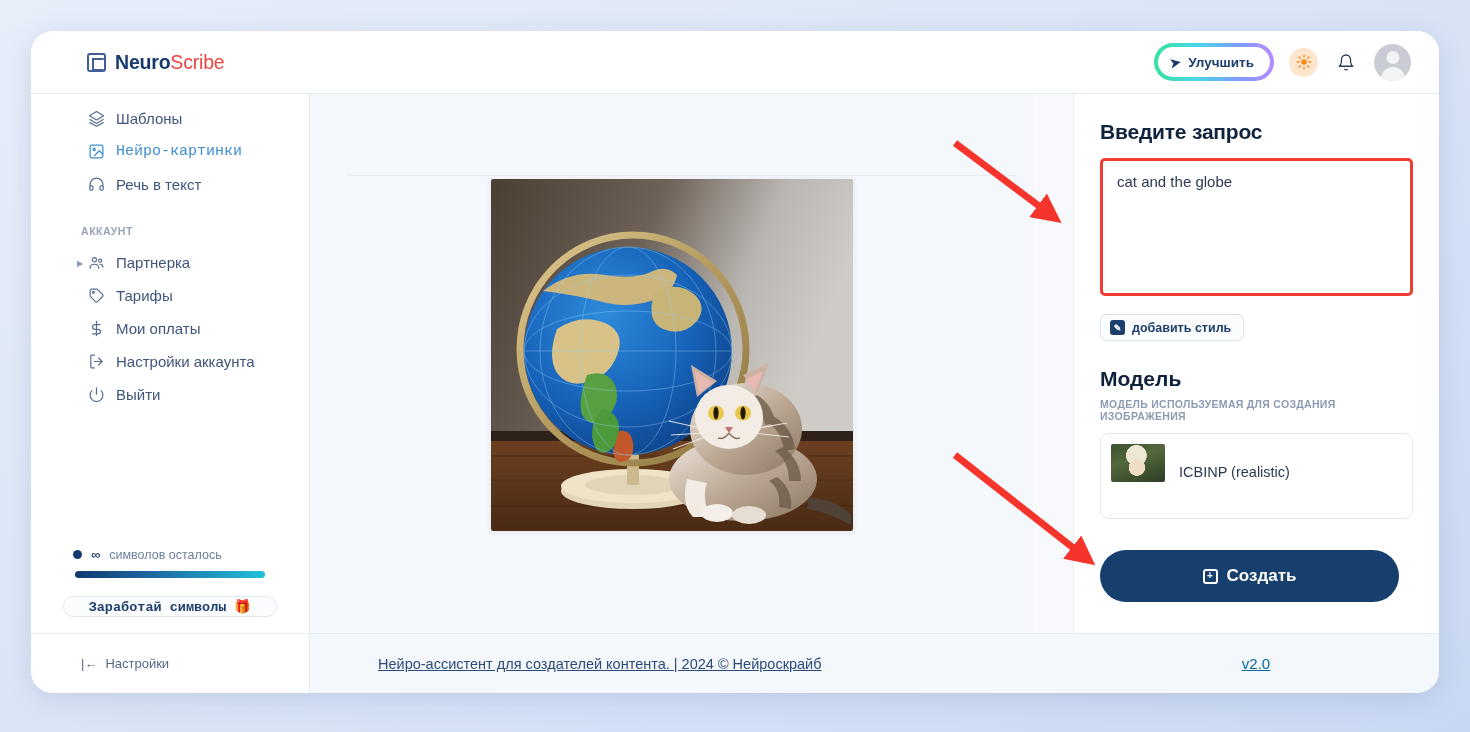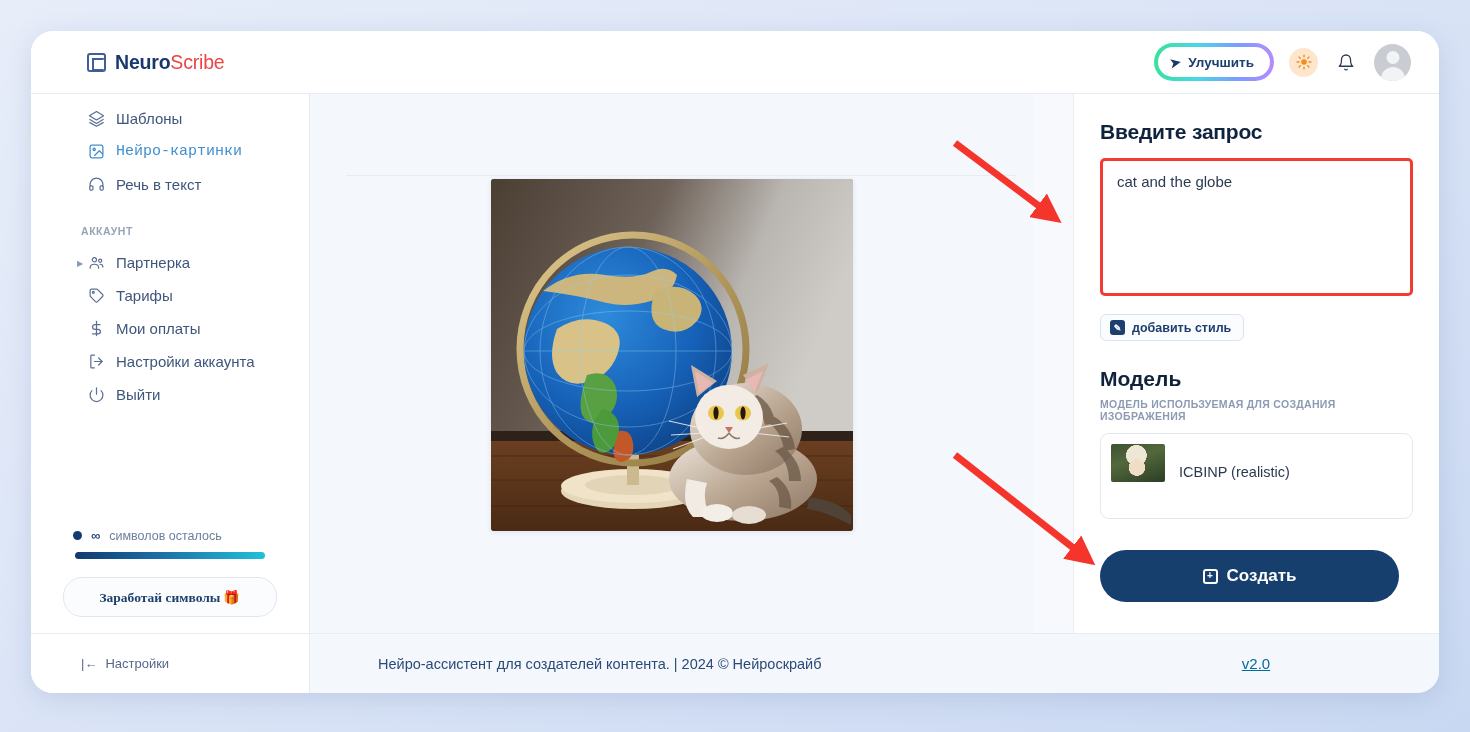--- a/index.html
+++ b/index.html
@@ -152,27 +152,27 @@
   .credits-dot { width: 9px; height: 9px; border-radius: 50%; background: #153a72; flex:0 0 9px;}
   .credits-inf { font-weight: 700; color:#2c4a72; font-size:13px;}
   .progress {
     margin: 0 44px 18px 44px;
     height: 7px; border-radius: 4px;
     background: linear-gradient(90deg, #12396f 0%, #1c6fa8 45%, #22c0d8 100%);
   }
   .earn-btn {
     display:block;
     margin: 0 auto;
-    width: 214px; height: 40px;
+    width: 214px; height: 21px;
     border-radius: 19px;
     border: 1px solid #e1e7f1;
     background: #fbfcfe;
     color: #1d3f6e; font-weight: 700; font-size: 13.5px;
     cursor: pointer;
-    font-family: Liberation Serif, serif;
+    font-family: Liberation Mono, monospace;
   }
 
   
   .center {
     flex: 1 1 auto;
     background: #f4f7fc;
     position: relative;
     display: flex; flex-direction: column;
     min-width: 0;
   }
@@ -300,21 +300,21 @@
     border-right: 1px solid #e6ebf4;
     display: flex; align-items: center;
     padding-left: 50px;
     gap: 8px;
     font-size: 13px; color: #55688a; cursor: pointer;
   }
   .footer-mid {
     flex: 1 1 auto;
     display: flex; align-items: center;
     padding-left: 68px;
-    font-size: 14.5px; color: #2b4a78;
+    font-size: 14.5px; color: #2b4a78; text-decoration: underline;
   }
   .footer-mid .copy { color: #2b4a78; }
   .footer-right {
     width: 366px; flex: 0 0 366px;
     display: flex; align-items: center; justify-content: center;
     font-size: 15px; color: #0369a1; text-decoration: underline;
   }
 
   
   .arrows { position: absolute; inset: 0; pointer-events: none; z-index: 40; }

